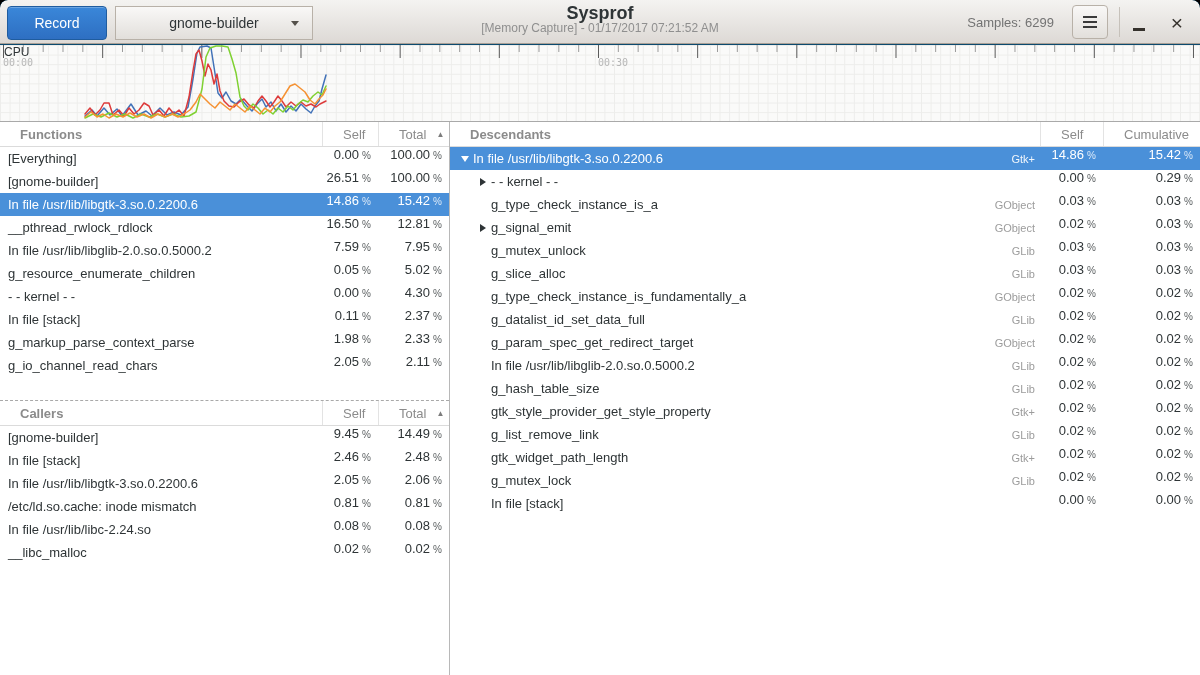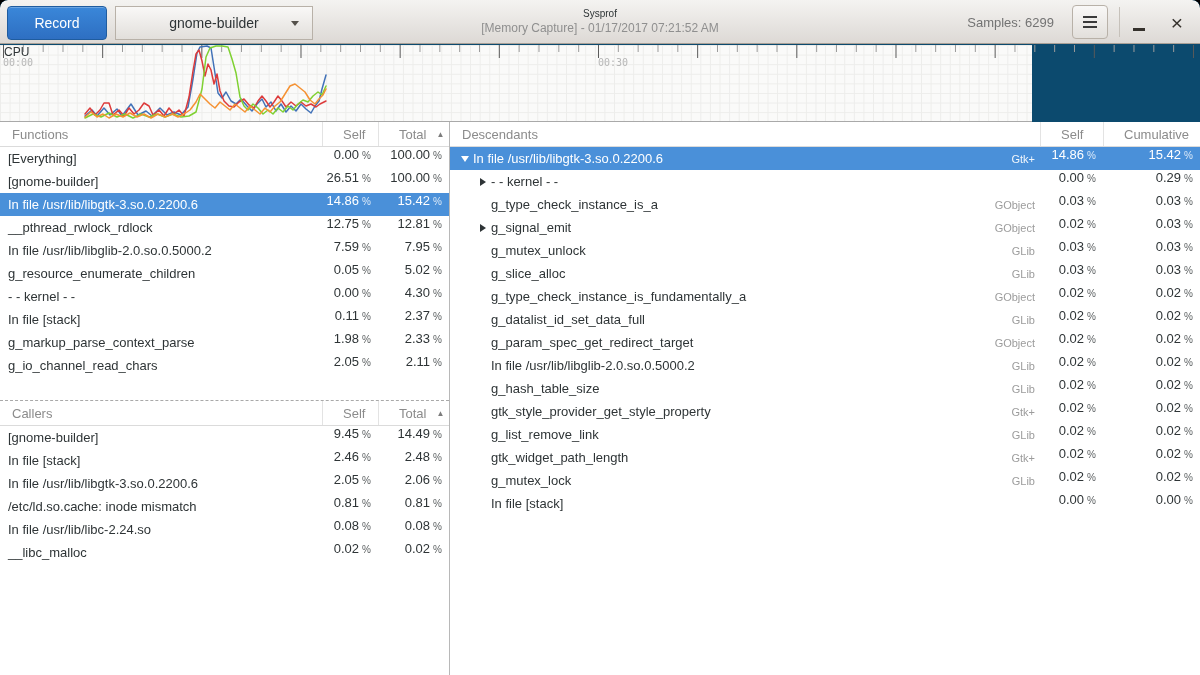--- a/index.html
+++ b/index.html
@@ -12,55 +12,55 @@
   .btn-record{position:absolute;left:7px;top:6px;width:98px;height:32px;
     background:linear-gradient(#3a87d9,#2e6fc2);border:1px solid #1f5c9f;border-radius:4px;
     color:#fff;font-size:14px;display:flex;align-items:center;justify-content:center;
     box-shadow:inset 0 1px 0 rgba(255,255,255,.25);}
   .btn-target{position:absolute;left:115px;top:6px;width:196px;height:32px;
     background:linear-gradient(#f9f8f7,#e2dfdb);border:1px solid #b8b1a8;border-radius:0;
     color:#2e3436;font-size:14px;display:flex;align-items:center;justify-content:center;}
   .dd-arrow{position:absolute;right:13px;top:14px;width:0;height:0;
     border-left:4.5px solid transparent;border-right:4.5px solid transparent;border-top:5px solid #55514b;}
   .title-block{position:absolute;left:300px;right:300px;top:6px;text-align:center;}
-  .title{font-size:10px;font-weight:normal;color:#2e3436;line-height:15px;}
+  .title{font-size:18px;font-weight:bold;color:#2e3436;line-height:15px;}
   .subtitle{font-size:12px;color:#8f8f8f;line-height:15px;}
   .samples{position:absolute;right:146px;top:0;height:44px;display:flex;align-items:center;
     color:#737373;font-size:13px;}
   .btn-menu{position:absolute;left:1072px;top:5px;width:36px;height:34px;
     background:linear-gradient(#f9f8f7,#e2dfdb);border:1px solid #b8b1a8;border-radius:4px;
     display:flex;align-items:center;justify-content:center;box-sizing:border-box;}
   .burger{width:14px;height:2px;background:#3a3a3a;box-shadow:0 -5px 0 #3a3a3a,0 5px 0 #3a3a3a;}
   .win-sep{position:absolute;left:1119px;top:7px;width:1px;height:30px;background:#c6c1ba;}
   .btn-min{position:absolute;left:1126px;top:5px;width:26px;height:34px;}
   .min-bar{position:absolute;left:7px;top:23px;width:12px;height:2.5px;background:#35312c;}
   .btn-close{position:absolute;left:1162px;top:5px;width:30px;height:34px;display:flex;
     align-items:center;justify-content:center;font-size:21px;color:#35312c;line-height:1;}
 
   
-  .graph{position:absolute;left:0;top:45px;width:1032px;height:76px;
+  .graph{position:absolute;left:0;top:45px;width:1200px;height:76px;
     background-color:#fafaf9;
     background-image:linear-gradient(#ededeb 1px,transparent 1px),linear-gradient(90deg,#ededeb 1px,transparent 1px);
     background-size:9.6px 9.6px;border-bottom:1px solid #a9a9a9;}
   .graph svg{position:absolute;left:0;top:0;}
   .cpu-label{position:absolute;left:4px;top:0px;font-size:12px;color:#2e3436;z-index:3;}
   .time{position:absolute;top:12px;font-family:"DejaVu Sans Mono",monospace;font-size:10px;color:#b6b6b6;z-index:3;}
   .t-start{left:3px;}
   .t-mid{left:598px;}
 
   
   .pane-left{position:absolute;left:0;top:122px;width:449px;bottom:0;background:#fff;}
   .pane-divider{position:absolute;left:449px;top:122px;width:1px;bottom:0;background:#b8b8b8;}
   .pane-right{position:absolute;left:450px;top:122px;width:750px;bottom:0;background:#fff;}
   .callers-section{position:absolute;left:0;top:278px;right:0;border-top:1px dashed #a9a9a9;}
 
   .thead{height:24px;border-bottom:1px solid #dbdbdb;display:flex;align-items:center;
     color:#8b8b8b;font-size:13px;background:#fff;}
   .th{box-sizing:border-box;height:100%;display:flex;align-items:center;}
-  .th-name{flex:1;padding-left:12px;}
+  .th-name{flex:1;padding-left:20px;font-weight:bold;}
   .th-col{border-left:1px solid #e3e3e3;padding-left:20px;padding-right:7px;}
   .th-sorted{justify-content:space-between;}
   .sort-icon{font-size:8px;color:#7c7c7c;margin-left:10px;}
   .w-self-l{width:56px;} .w-total-l{width:71px;}
   .w-self-r{width:63px;} .w-cum-r{width:97px;}
 
   .row{height:23px;display:flex;font-size:13px;color:#2e3436;white-space:nowrap;}
   .row.selected{background:#4a90d9;color:#fff;}
   .cell{box-sizing:border-box;}
   .cell.name{flex:1;padding-left:8px;display:flex;align-items:center;overflow:hidden;}
@@ -203,21 +203,21 @@
           <div class="cell name">
             <span class="fn-name">In file /usr/lib/libgtk-3.so.0.2200.6</span>
           </div>
           <div class="cell num w-self-l"><span class="val">14.86</span><span class="unit">%</span></div>
           <div class="cell num w-total-l"><span class="val">15.42</span><span class="unit">%</span></div>
         </div>
         <div class="row">
           <div class="cell name">
             <span class="fn-name">__pthread_rwlock_rdlock</span>
           </div>
-          <div class="cell num w-self-l"><span class="val">12.75</span><span class="unit">%</span></div>
+          <div class="cell num w-self-l"><span class="val">16.50</span><span class="unit">%</span></div>
           <div class="cell num w-total-l"><span class="val">12.81</span><span class="unit">%</span></div>
         </div>
         <div class="row">
           <div class="cell name">
             <span class="fn-name">In file /usr/lib/libglib-2.0.so.0.5000.2</span>
           </div>
           <div class="cell num w-self-l"><span class="val">7.59</span><span class="unit">%</span></div>
           <div class="cell num w-total-l"><span class="val">7.95</span><span class="unit">%</span></div>
         </div>
         <div class="row">

